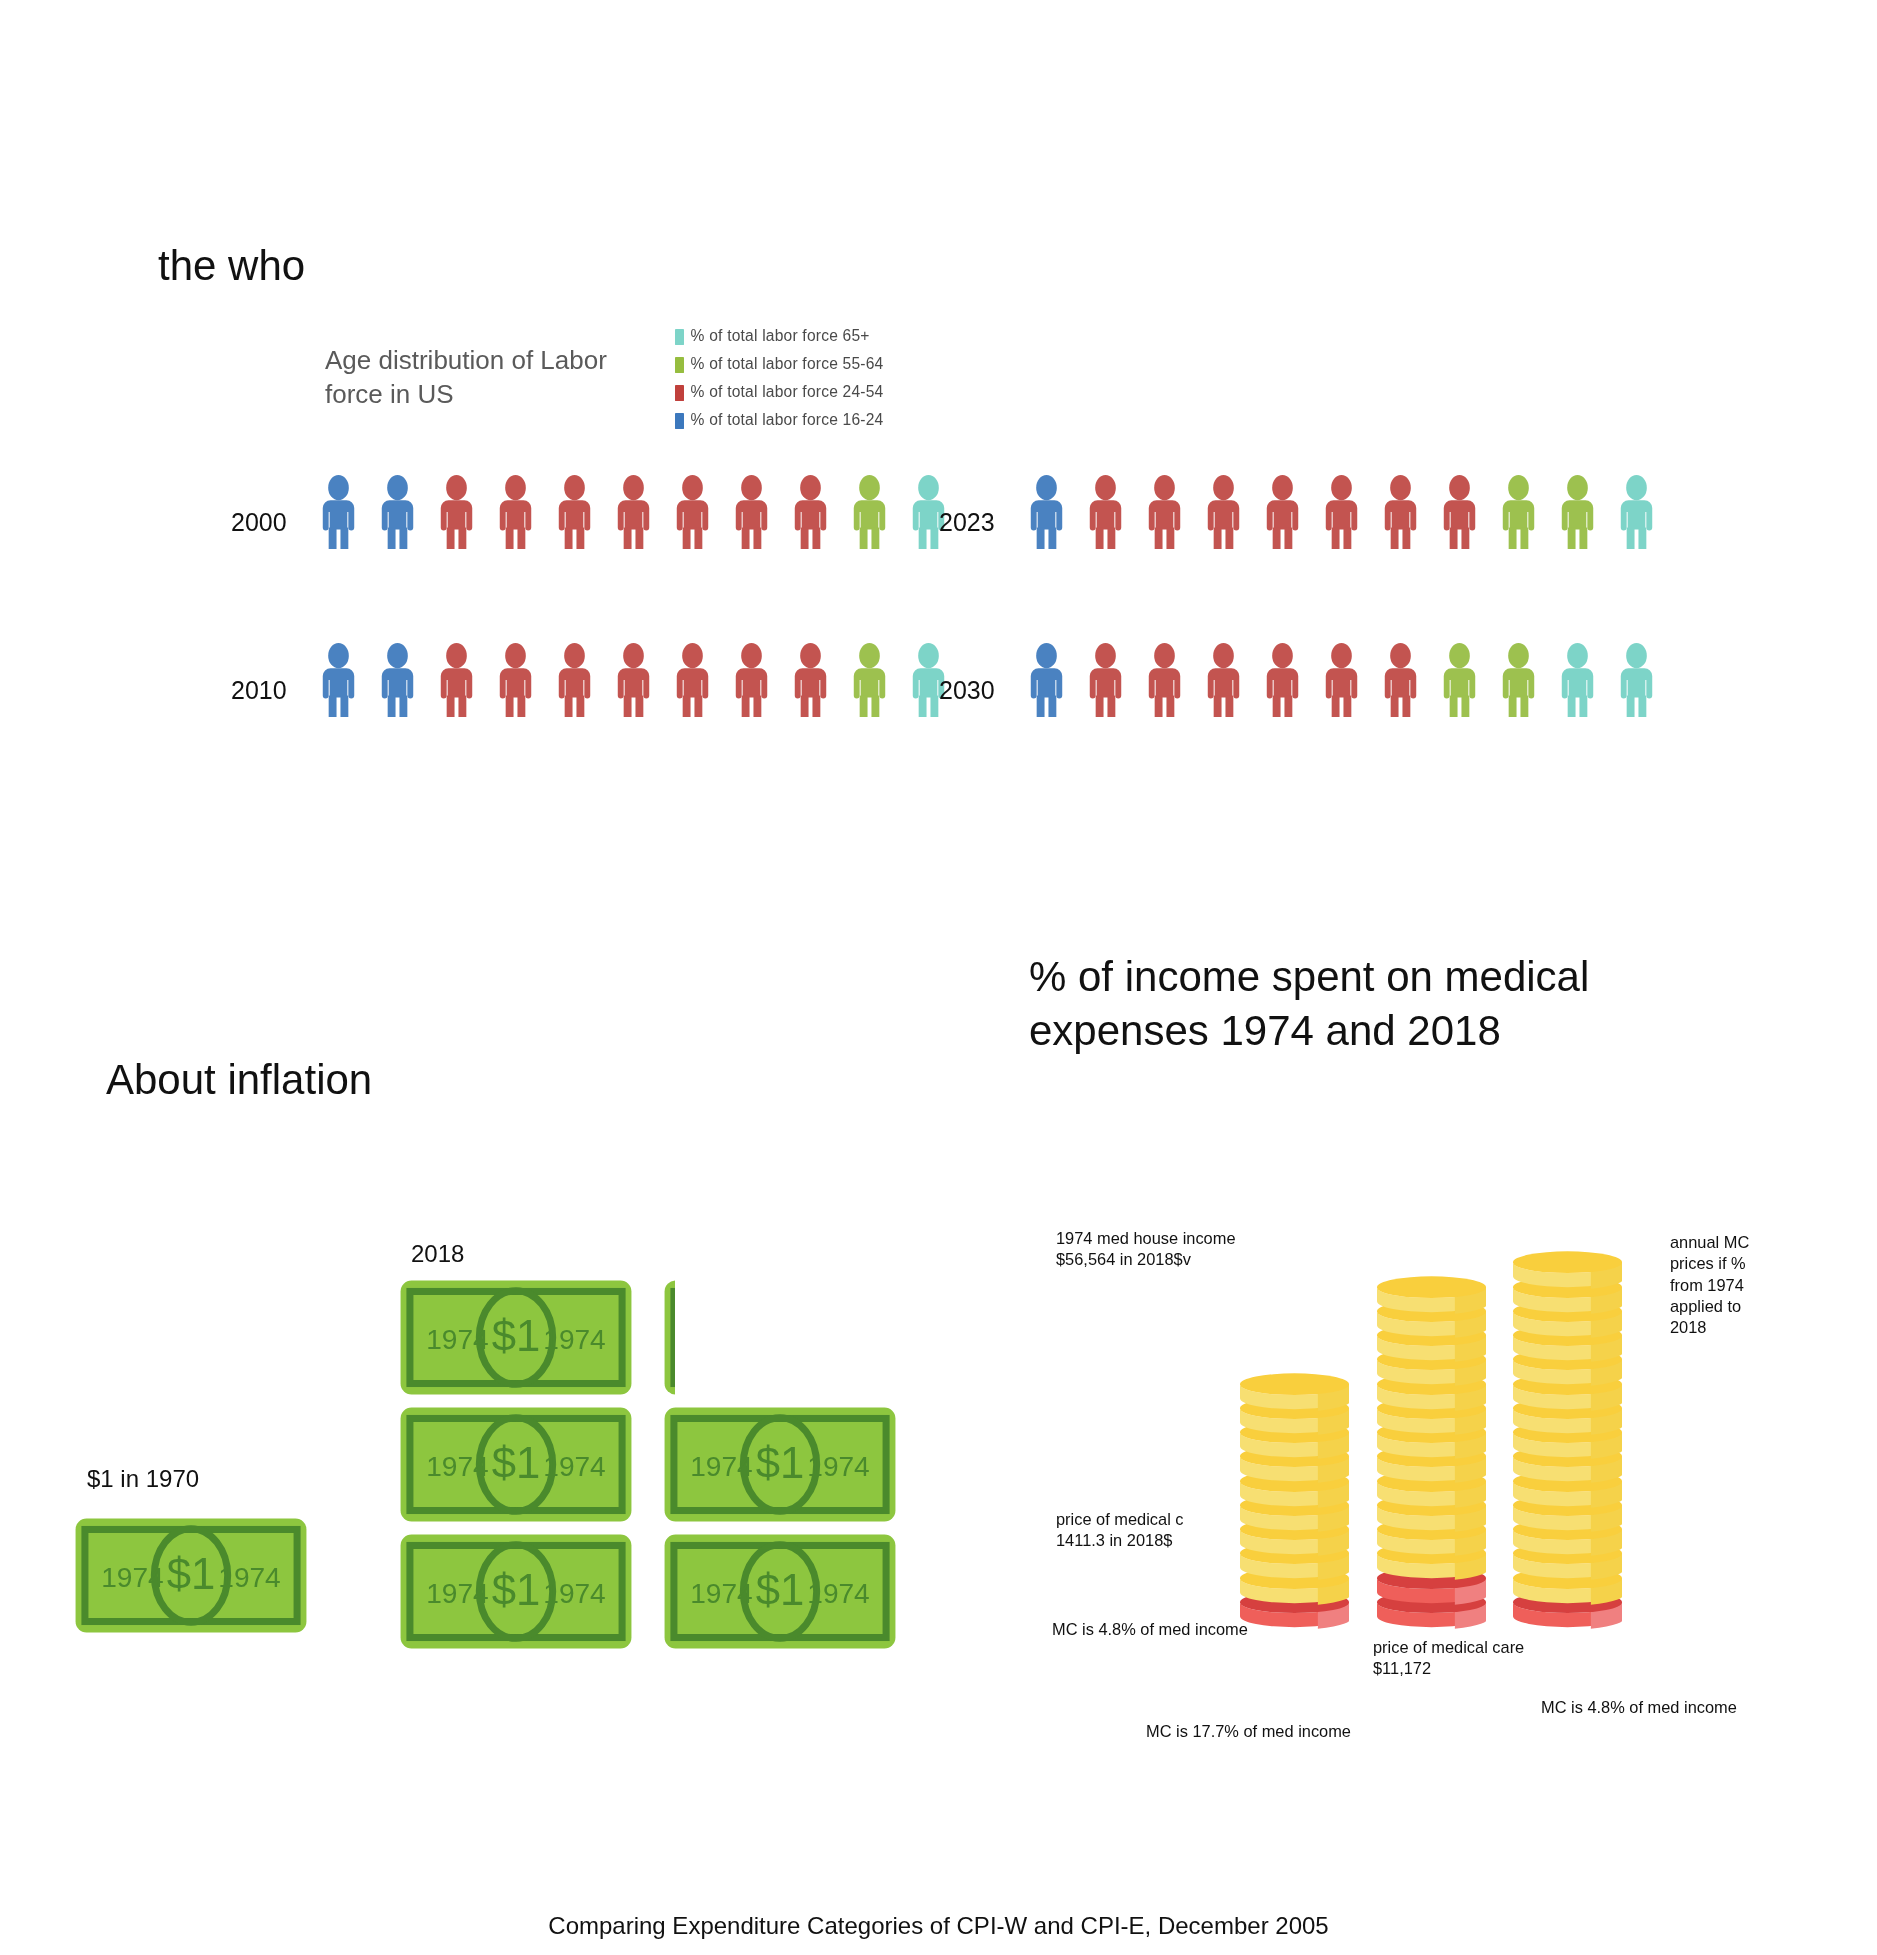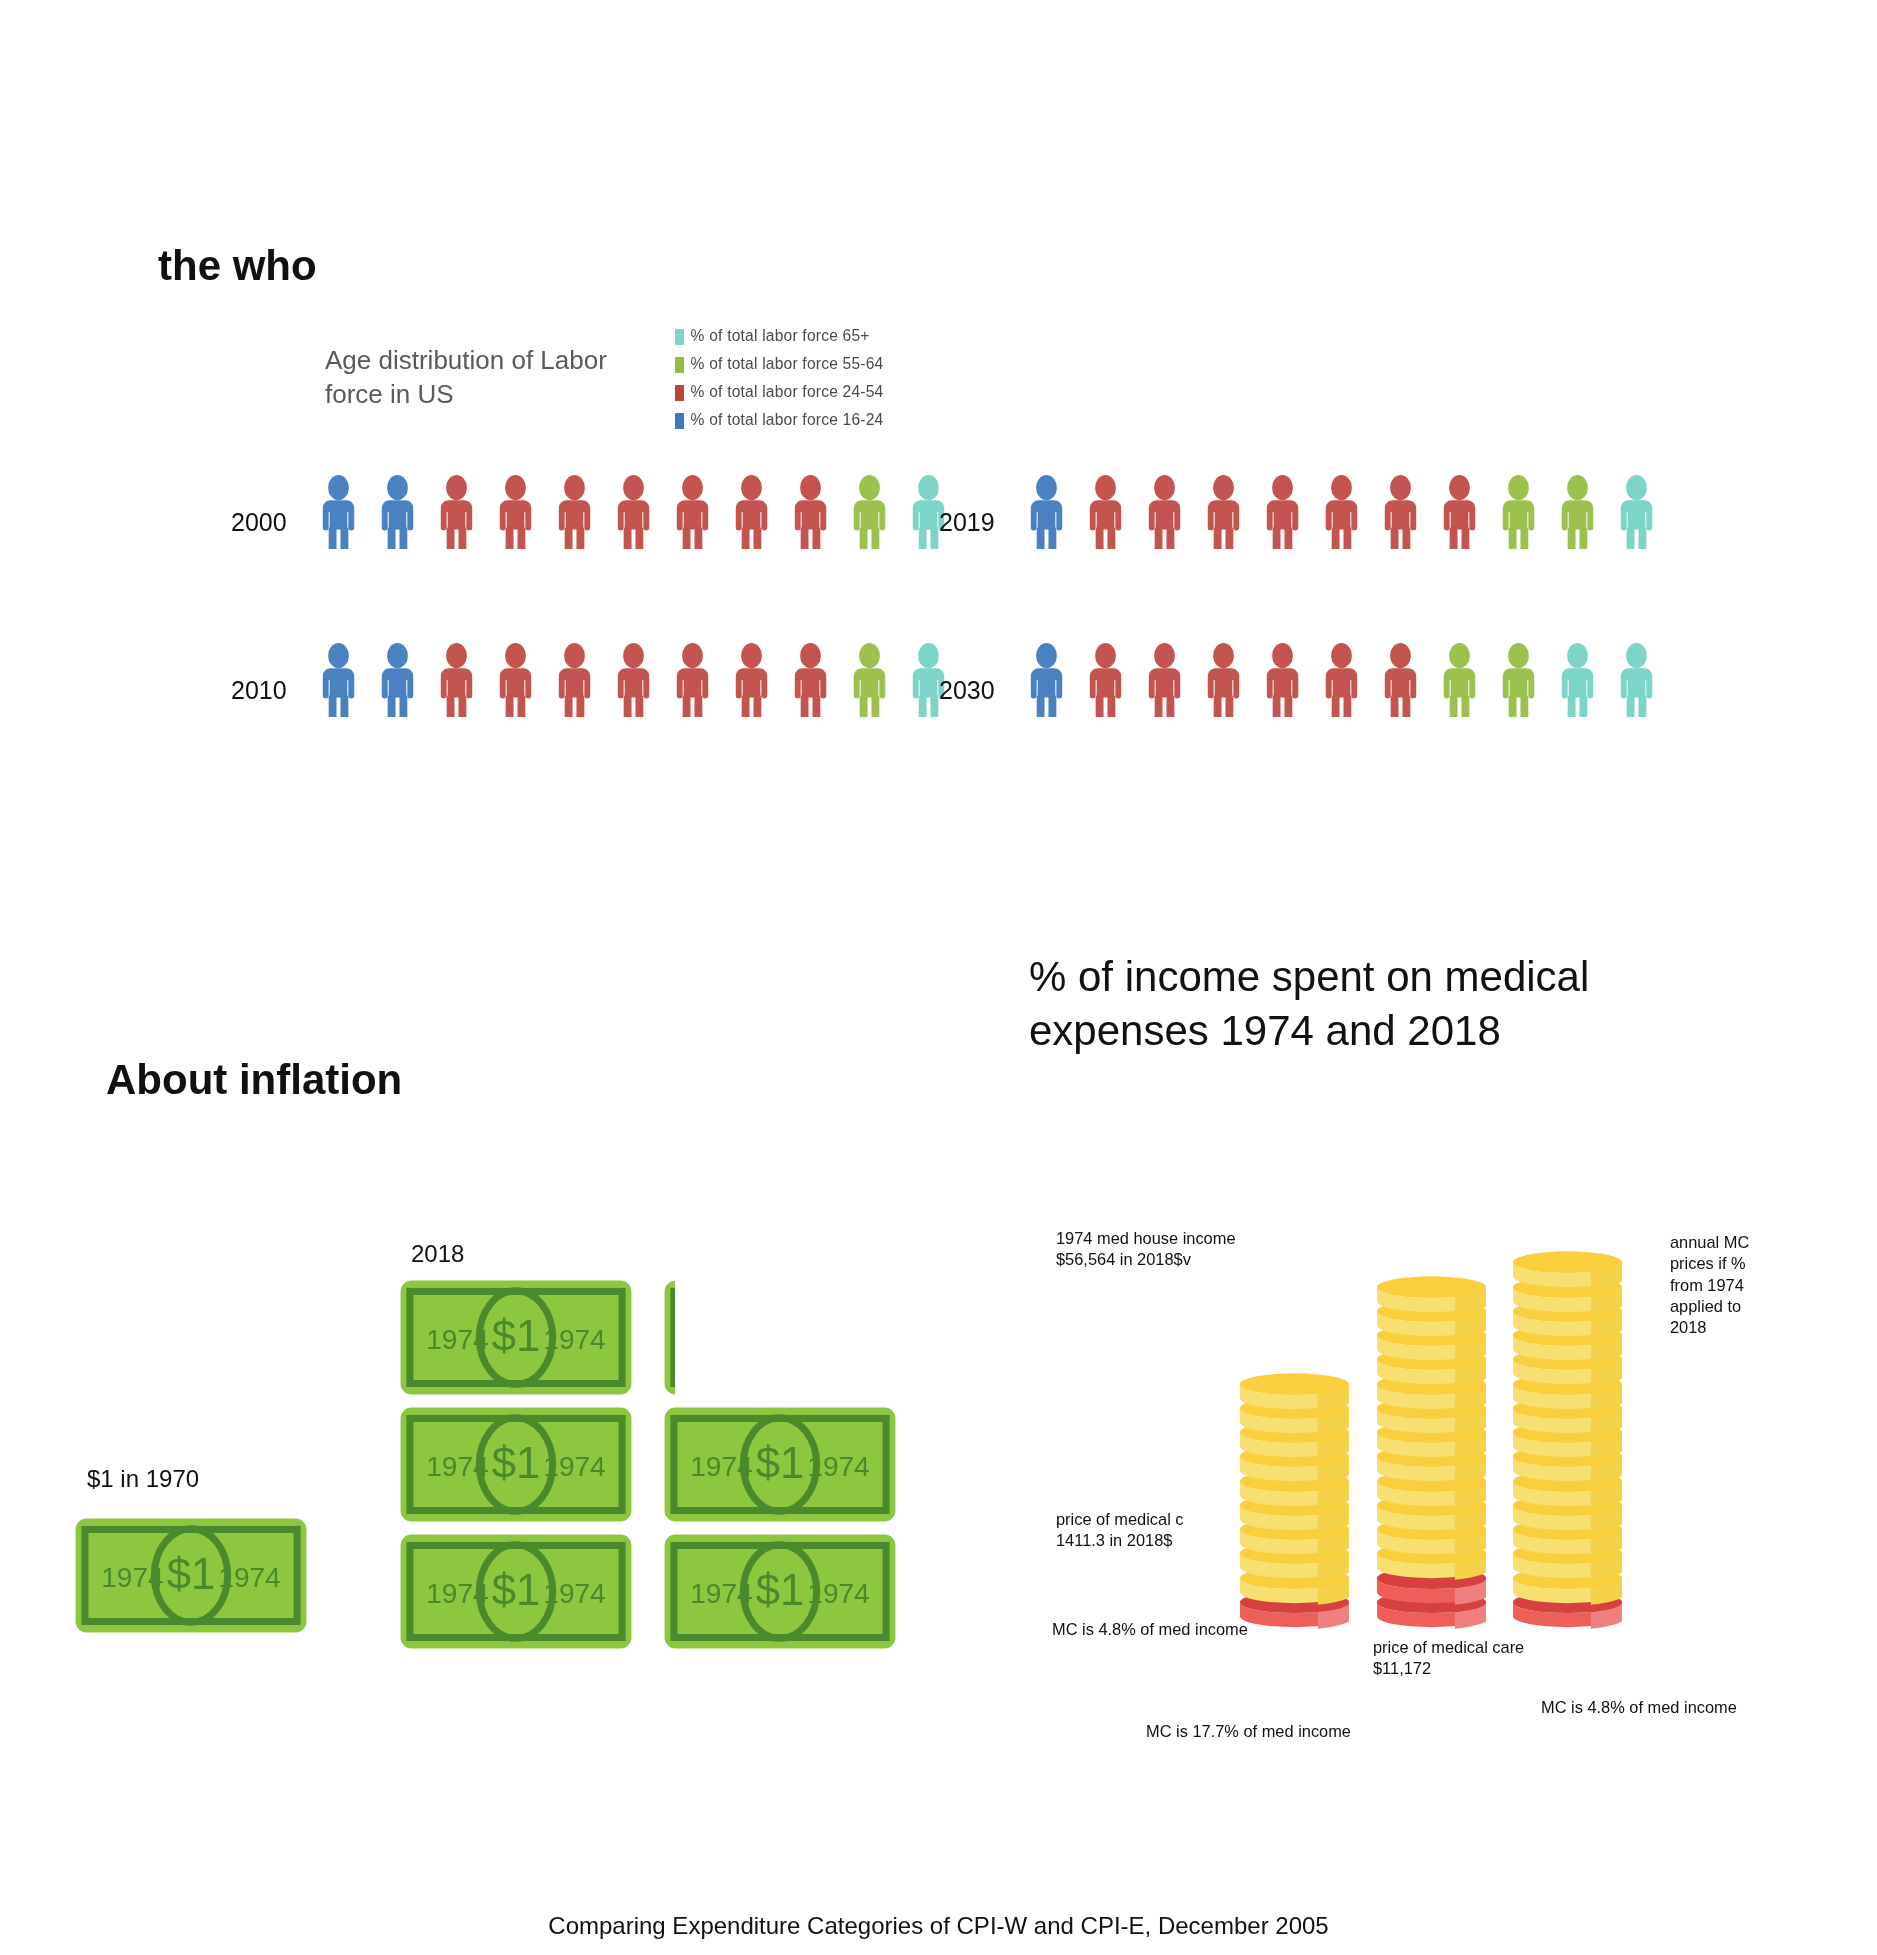--- a/index.html
+++ b/index.html
@@ -18,21 +18,21 @@
   #main-title {
     position:absolute; left:0; top:31px; width:1877px;
     text-align:center;
     font-size:58px; font-weight:400; letter-spacing:-0.4px;
     color:#181818;
   }
 
   
   .section-head {
     position:absolute;
-    font-size:42px; font-weight:700; color:#111;
+    font-size:42px; font-weight:400; color:#111;
   }
   #head-who   { left:158px; top:242px; }
   #head-infl  { left:106px; top:1056px; }
 
   #head-medical {
     position:absolute; left:993px; top:950px; width:665px;
     font-size:42px; line-height:1.28; color:#111;margin-left:36px;
   }
 
   
@@ -285,21 +285,21 @@
             <svg viewBox="0 0 60 76" preserveAspectRatio="none">
               <ellipse cx="30" cy="13" rx="10.5" ry="13" fill="#7dd4c8"></ellipse>
               <path d="M22 26 h16 a8 8 0 0 1 8 8 v20 a3 3 0 0 1 -6 0 v-16 h-1 v18 h-18 v-18 h-1 v16 a3 3 0 0 1 -6 0 v-20 a8 8 0 0 1 8 -8 z" fill="#7dd4c8"></path>
               <rect x="20" y="54" width="8" height="22" fill="#7dd4c8"></rect>
               <rect x="32" y="54" width="8" height="22" fill="#7dd4c8"></rect>
             </svg>
           </div>
         </div>
       </div>
       <div class="picto-group" style="left: 1017px; top: 475px;">
-        <div class="picto-year" style="left: -78px;">2019</div>
+        <div class="picto-year" style="left: -78px;">2023</div>
         <div class="picto-row" style="left: 0px; top: 0px;">
           <div class="person">
             <svg viewBox="0 0 60 76" preserveAspectRatio="none">
               <ellipse cx="30" cy="13" rx="10.5" ry="13" fill="#4a82c1"></ellipse>
               <path d="M22 26 h16 a8 8 0 0 1 8 8 v20 a3 3 0 0 1 -6 0 v-16 h-1 v18 h-18 v-18 h-1 v16 a3 3 0 0 1 -6 0 v-20 a8 8 0 0 1 8 -8 z" fill="#4a82c1"></path>
               <rect x="20" y="54" width="8" height="22" fill="#4a82c1"></rect>
               <rect x="32" y="54" width="8" height="22" fill="#4a82c1"></rect>
             </svg>
           </div>
           <div class="person">

